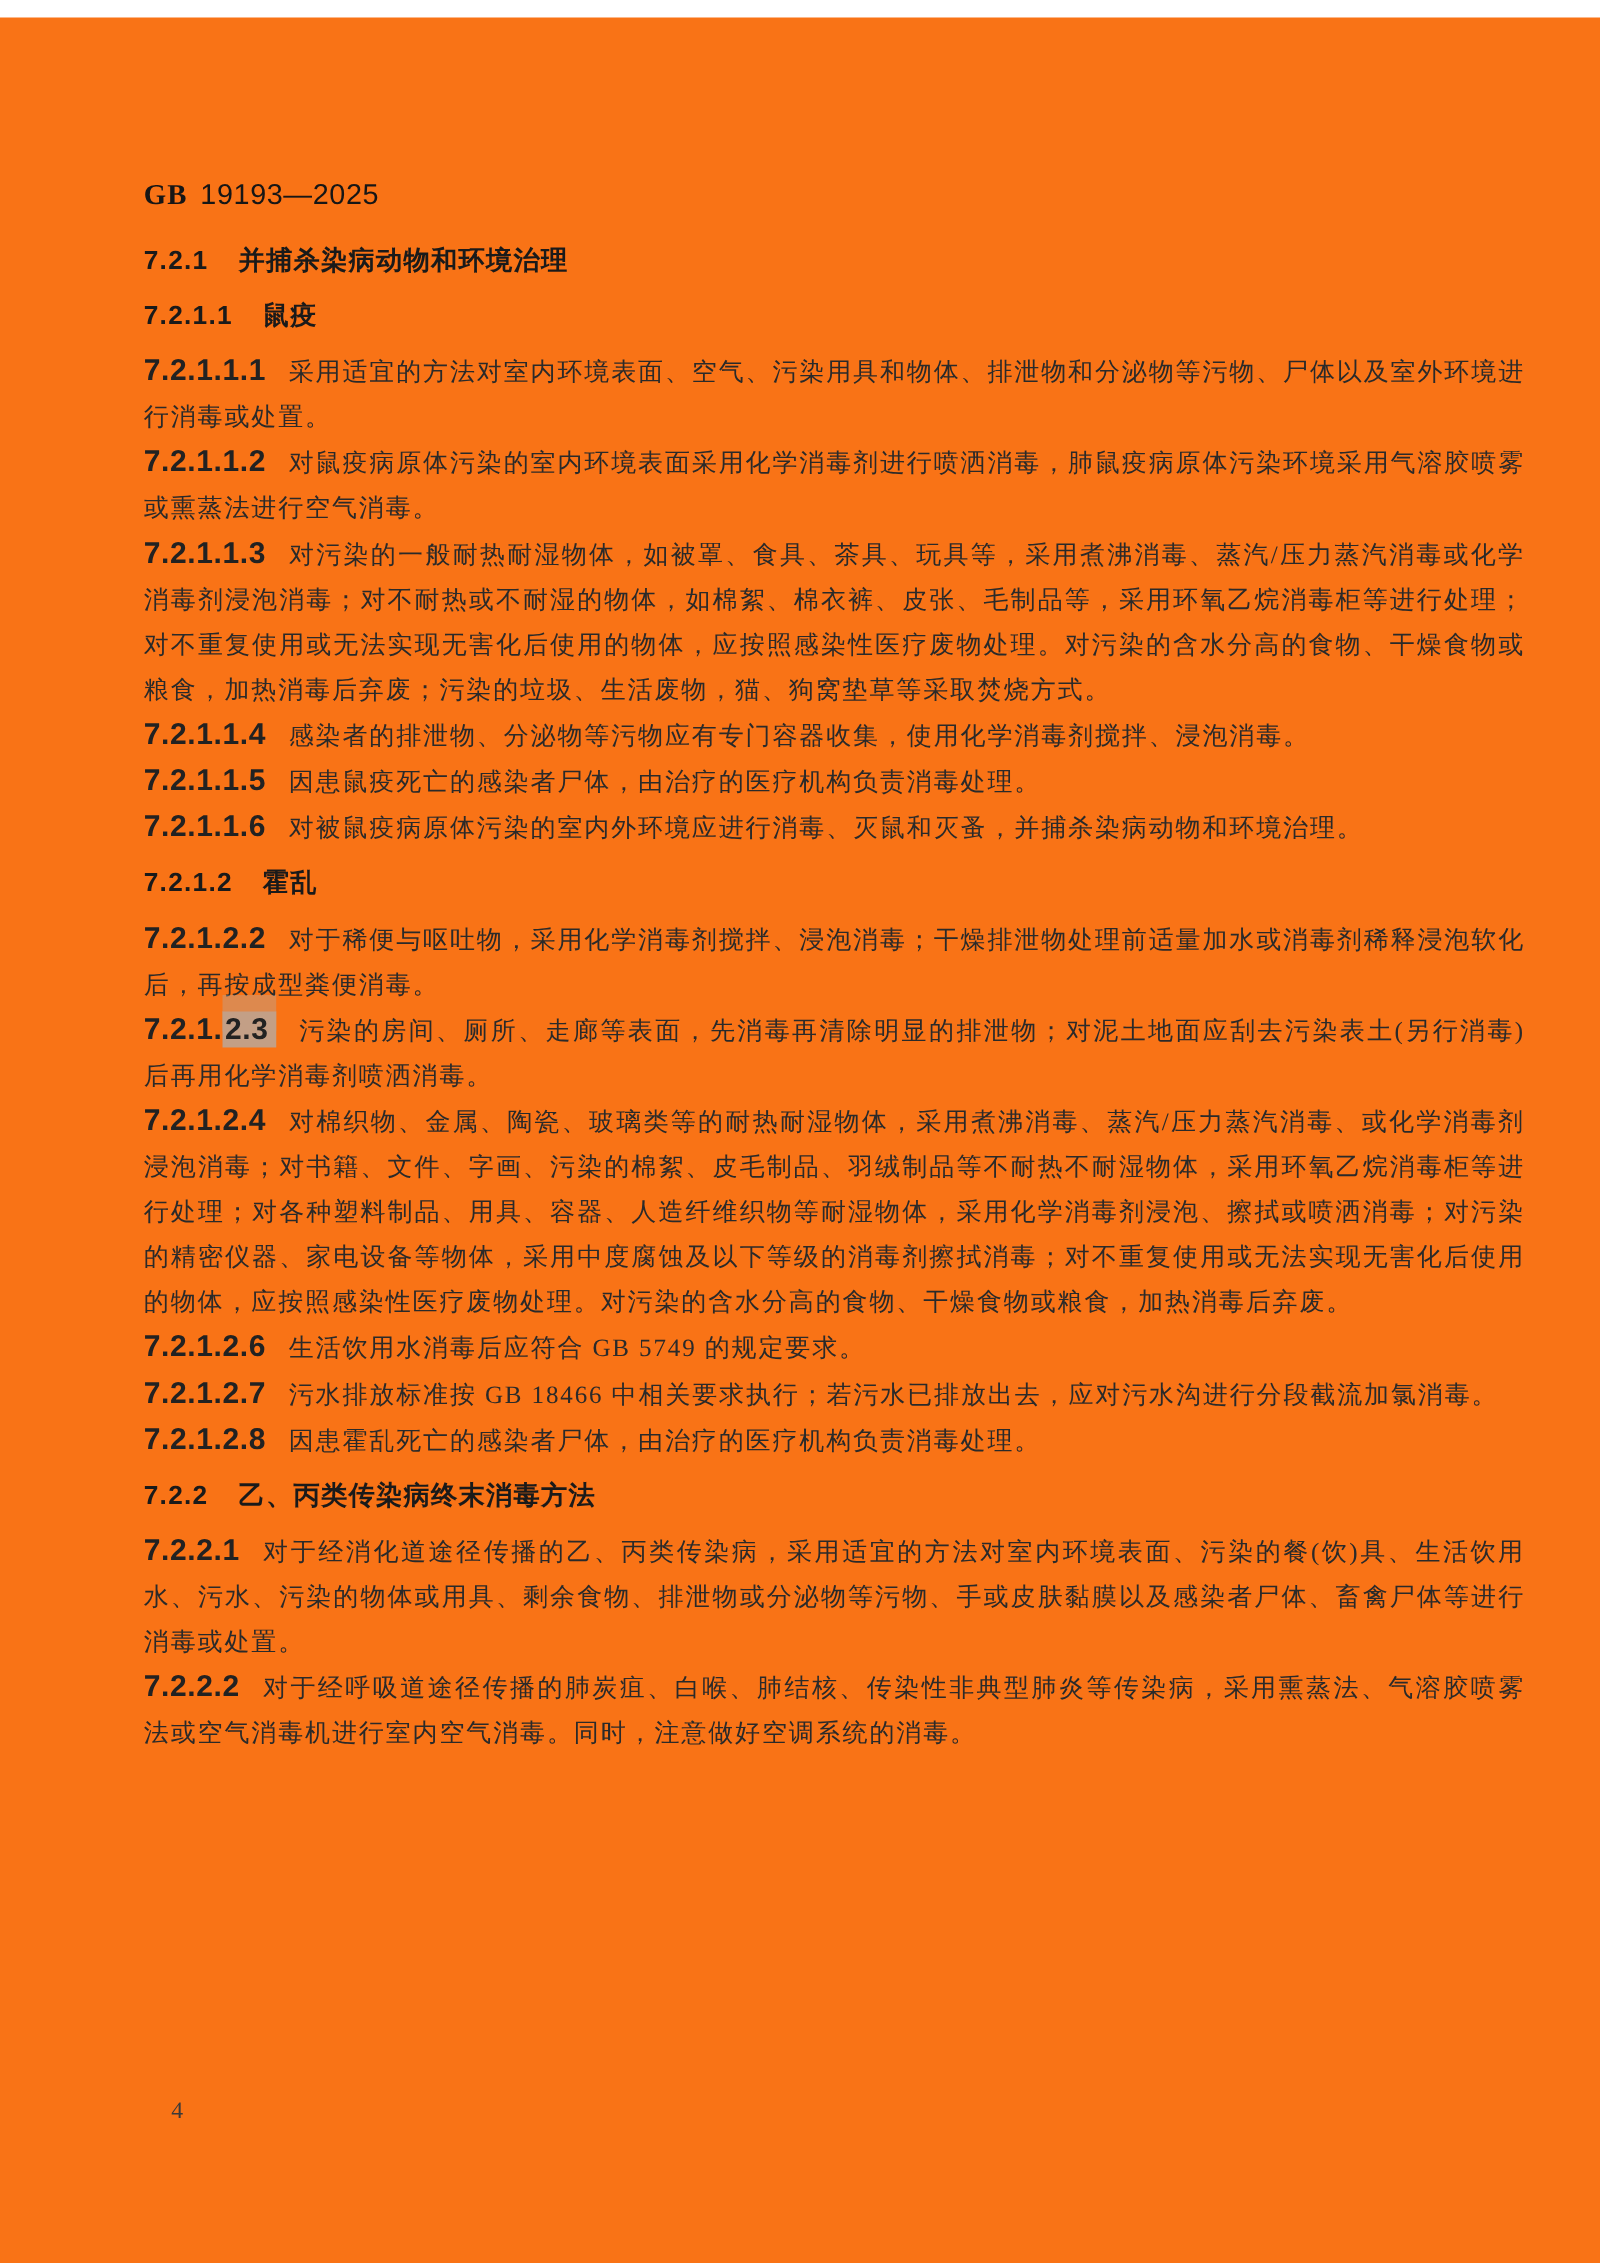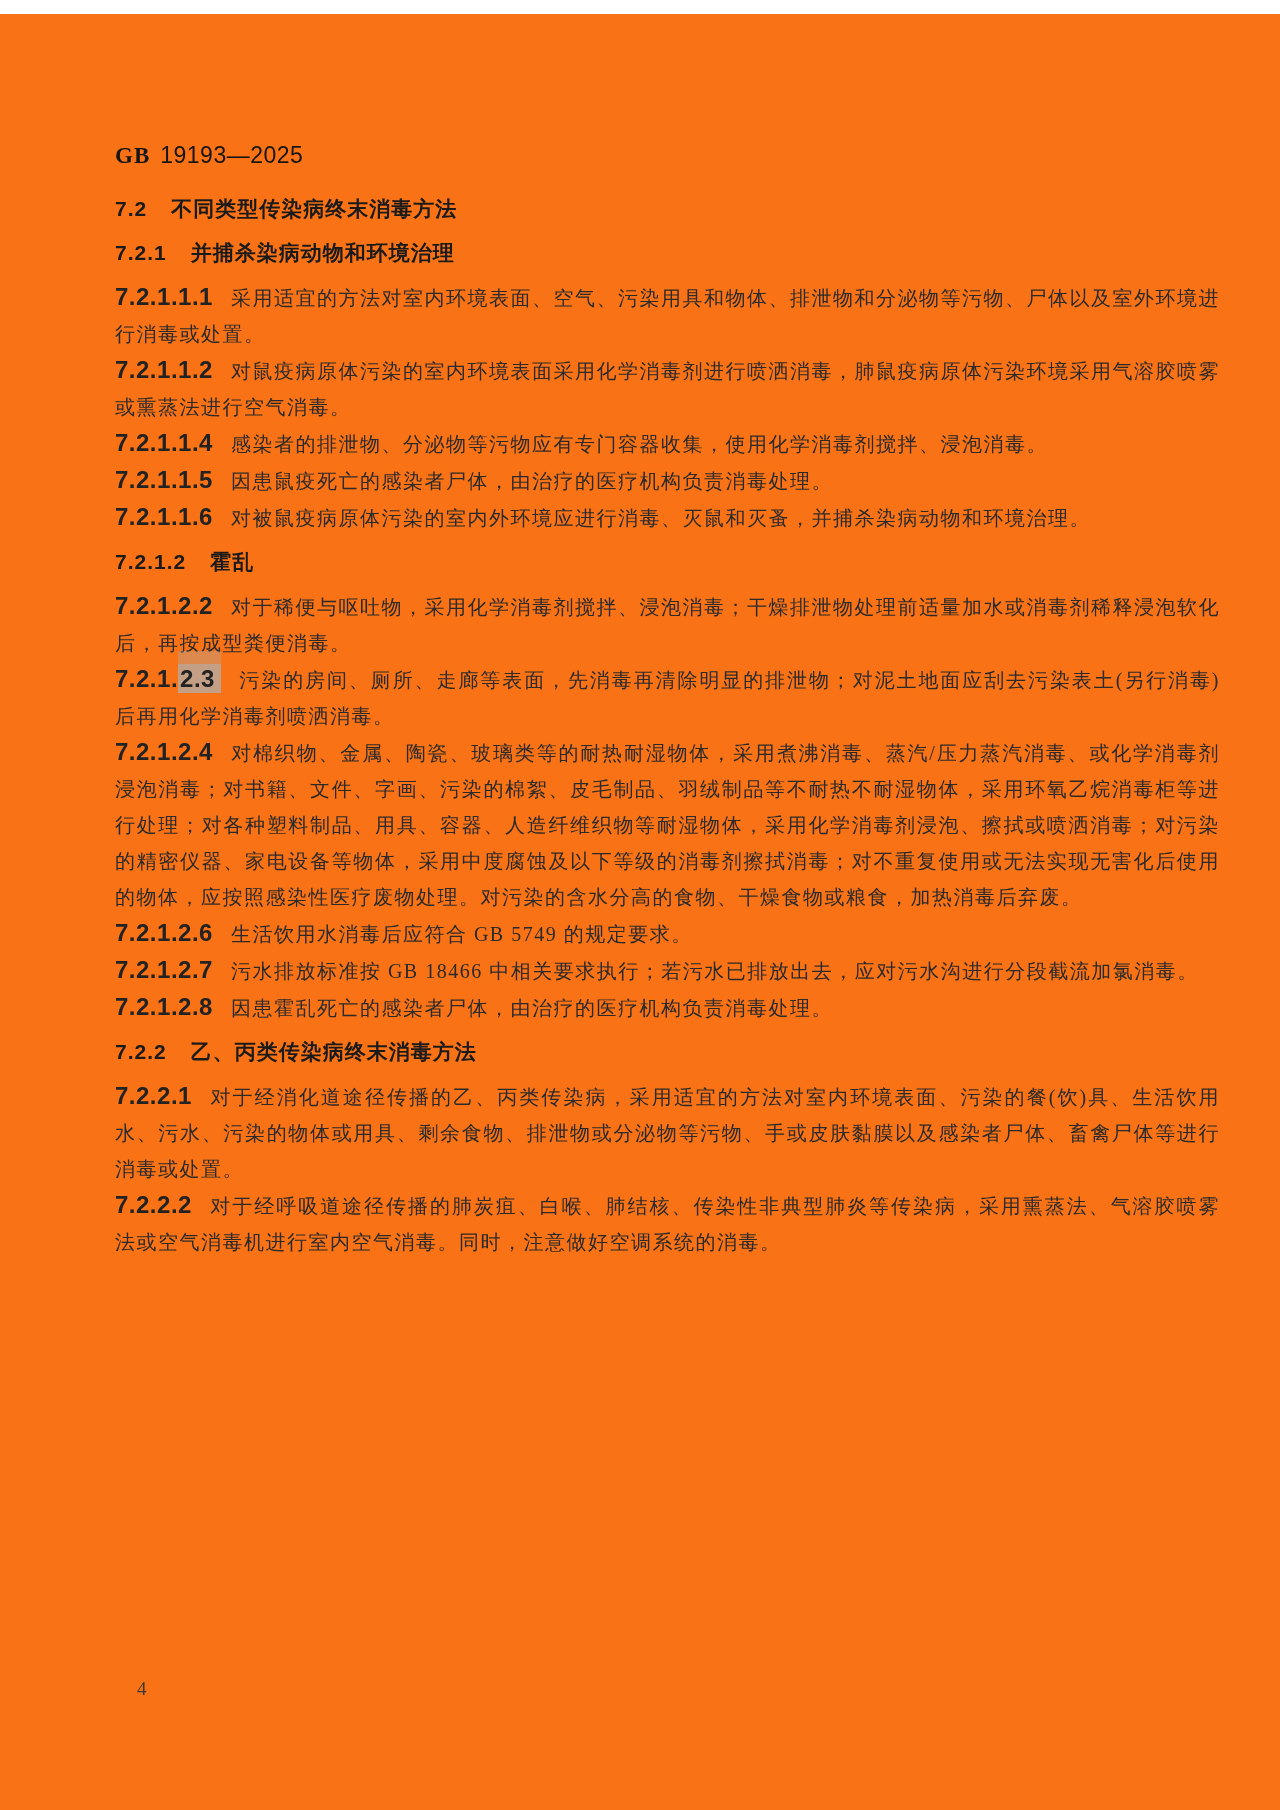--- a/index.html
+++ b/index.html
@@ -84,29 +84,30 @@
 </style>
 </head>
 <body>
 
 <div class="page">
 
   <div class="std-header">
     <span class="std-prefix">GB</span><span class="std-num">19193—2025</span>
   </div>
 
-  <h2 class="heading"><span class="num">7.2</span><span>不同类型传染病终末消毒方法</span></h2>
 
   <h3 class="heading"><span class="num">7.2.1</span><span>并捕杀染病动物和环境治理</span></h3>
 
+  <h4 class="heading"><span class="num">7.2.1.1</span><span>鼠疫</span></h4>
 
   <p class="para"><span class="num">7.2.1.1.1</span><span>采用适宜的方法对室内环境表面、空气、污染用具和物体、排泄物和分泌物等污物、尸体以及室外环境进行消毒或处置。</span></p>
 
   <p class="para"><span class="num">7.2.1.1.2</span><span>对鼠疫病原体污染的室内环境表面采用化学消毒剂进行喷洒消毒，肺鼠疫病原体污染环境采用气溶胶喷雾或熏蒸法进行空气消毒。</span></p>
 
+  <p class="para"><span class="num">7.2.1.1.3</span><span>对污染的一般耐热耐湿物体，如被罩、食具、茶具、玩具等，采用煮沸消毒、蒸汽/压力蒸汽消毒或化学消毒剂浸泡消毒；对不耐热或不耐湿的物体，如棉絮、棉衣裤、皮张、毛制品等，采用环氧乙烷消毒柜等进行处理；对不重复使用或无法实现无害化后使用的物体，应按照感染性医疗废物处理。对污染的含水分高的食物、干燥食物或粮食，加热消毒后弃废；污染的垃圾、生活废物，猫、狗窝垫草等采取焚烧方式。</span></p>
 
   <p class="para"><span class="num">7.2.1.1.4</span><span>感染者的排泄物、分泌物等污物应有专门容器收集，使用化学消毒剂搅拌、浸泡消毒。</span></p>
 
   <p class="para"><span class="num">7.2.1.1.5</span><span>因患鼠疫死亡的感染者尸体，由治疗的医疗机构负责消毒处理。</span></p>
 
   <p class="para"><span class="num">7.2.1.1.6</span><span>对被鼠疫病原体污染的室内外环境应进行消毒、灭鼠和灭蚤，并捕杀染病动物和环境治理。</span></p>
 
   <h4 class="heading"><span class="num">7.2.1.2</span><span>霍乱</span></h4>
 
 

